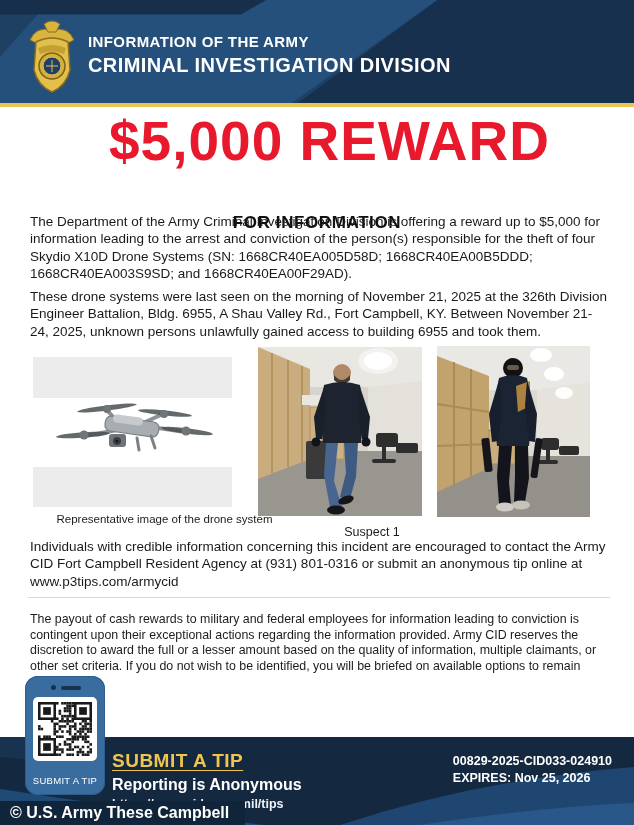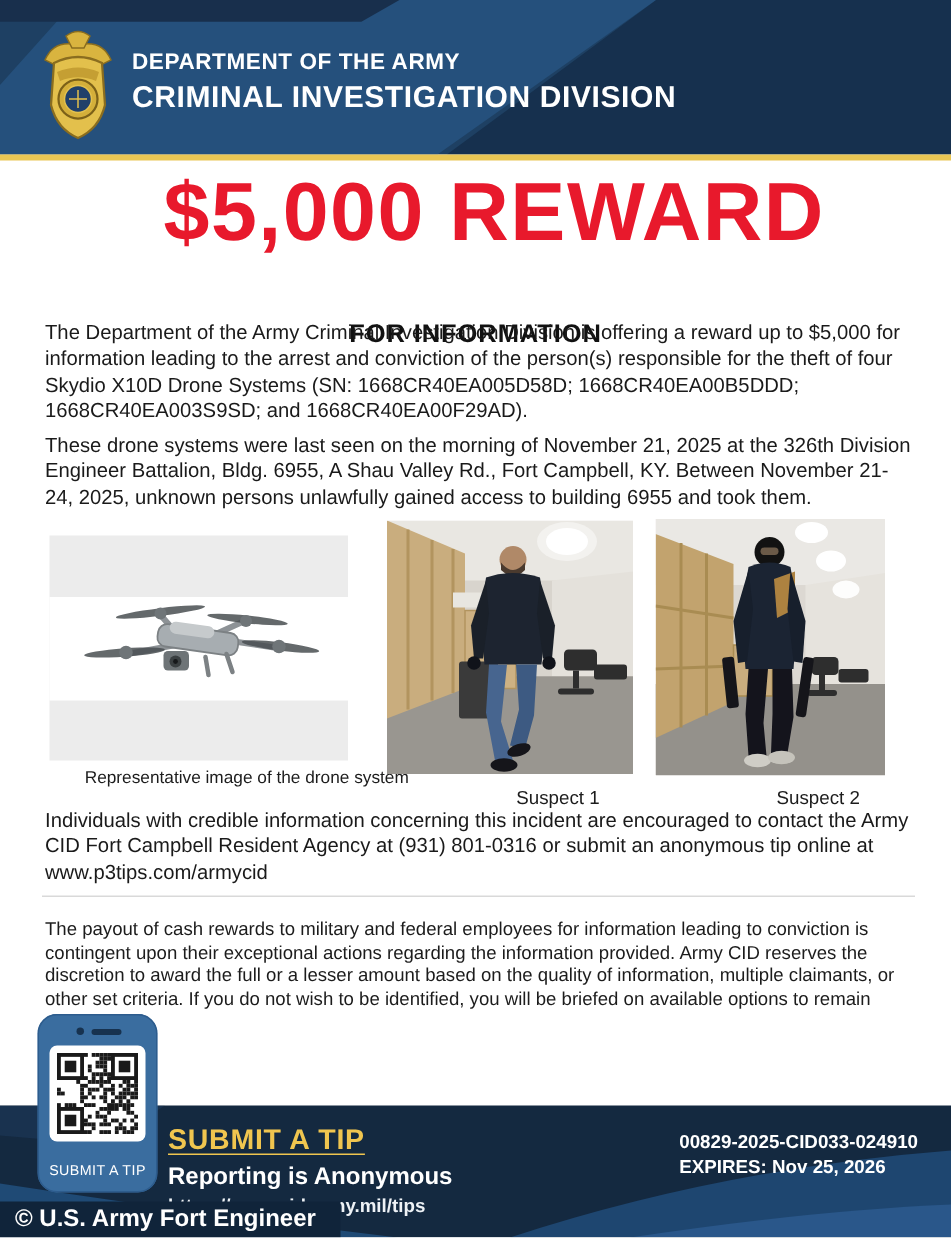--- a/index.html
+++ b/index.html
@@ -93,21 +93,21 @@
       <path d="M10 24 Q26 16 42 24 L44 52 Q40 68 26 74 Q12 68 8 52 Z" fill="#e3c04c" stroke="#8a6d1f" stroke-width="1.5"></path>
 
       <path d="M12 30 Q26 24 40 30 L38 36 Q26 31 14 36 Z" fill="#c59f33"></path>
 
       <circle cx="26" cy="48" r="13" fill="#d4af3a" stroke="#7c6118" stroke-width="1.5"></circle>
       <circle cx="26" cy="48" r="9" fill="#20406a"></circle>
       <circle cx="26" cy="48" r="9" fill="none" stroke="#e3c04c" stroke-width="1"></circle>
       <path d="M20 48 L32 48 M26 42 L26 54" stroke="#e3c04c" stroke-width="1"></path>
     </svg>
     <div class="hdr-text">
-      <div class="hdr-dept">DEPARTMENT OF THE ARMY</div>
+      <div class="hdr-dept">INFORMATION OF THE ARMY</div>
       <div class="hdr-div">CRIMINAL INVESTIGATION DIVISION</div>
     </div>
   </div>
   <div class="gold-line"></div>
 
   <div class="title">$5,000 REWARD</div>
   <div class="subtitle">FOR INFORMATION</div>
 
   <div class="para p1">The Department of the Army Criminal Investigation Division is offering a reward up to $5,000 for information leading to the arrest and conviction of the person(s) responsible for the theft of four Skydio X10D Drone Systems (SN: 1668CR40EA005D58D; 1668CR40EA00B5DDD; 1668CR40EA003S9SD; and 1668CR40EA00F29AD).</div>
   <div class="para p2">These drone systems were last seen on the morning of November 21, 2025 at the 326th Division Engineer Battalion, Bldg. 6955, A Shau Valley Rd., Fort Campbell, KY. Between November 21-24, 2025, unknown persons unlawfully gained access to building 6955 and took them.</div>
@@ -228,21 +228,20 @@
         <path d="M90 34 L100 68 L98 96 L92 95 L88 60 Z" fill="#171f2c"></path>
         <rect x="96" y="92" width="7" height="40" rx="2" fill="#15151a" transform="rotate(8 99 112)"></rect>
         <rect x="46" y="92" width="8" height="34" rx="2" fill="#15151a" transform="rotate(-6 50 109)"></rect>
         <path d="M62 100 L75 100 L72 136 L74 158 L62 158 L60 130 Z" fill="#14141c"></path>
         <path d="M78 100 L91 100 L92 132 L88 156 L77 156 L78 130 Z" fill="#14141c"></path>
         <ellipse cx="68" cy="161" rx="9" ry="4.5" fill="#cfcdc6"></ellipse>
         <ellipse cx="84" cy="159" rx="9" ry="4.5" fill="#c5c3bb"></ellipse>
       </g>
     </svg>
   </div>
-  <div class="caption s2-cap">Suspect 2</div>
 
   <div class="para contact">Individuals with credible information concerning this incident are encouraged to contact the Army CID Fort Campbell Resident Agency at (931) 801-0316 or submit an anonymous tip online at www.p3tips.com/armycid</div>
   <div class="divider"></div>
   <div class="fineprint">The payout of cash rewards to military and federal employees for information leading to conviction is contingent upon their exceptional actions regarding the information provided. Army CID reserves the discretion to award the full or a lesser amount based on the quality of information, multiple claimants, or other set criteria. If you do not wish to be identified, you will be briefed on available options to remain anonymous.</div>
 
   <div class="footer">
     <svg width="634" height="88" viewBox="0 0 634 88">
       <path d="M0 88 L0 52 Q130 72 265 88 Z" fill="#1f4a75"></path>
       <path d="M634 88 L340 88 Q480 42 634 30 Z" fill="#1e4670"></path>
       <path d="M634 88 L420 88 Q540 70 634 66 Z" fill="#2a578a"></path>
@@ -420,15 +419,15 @@
             <rect x="45" y="60" width="3" height="3"></rect>
             <rect x="51" y="60" width="3" height="3"></rect>
             <rect x="54" y="60" width="3" height="3"></rect>
             <rect x="57" y="60" width="3" height="3"></rect>
           </g>
         </svg>
     </div>
     <div class="phone-label">SUBMIT A TIP</div>
   </div>
 
-  <div class="credit">© U.S. Army Fort Engineer</div>
+  <div class="credit">© U.S. Army These Campbell</div>
 
 </div>
 
 </body></html>

